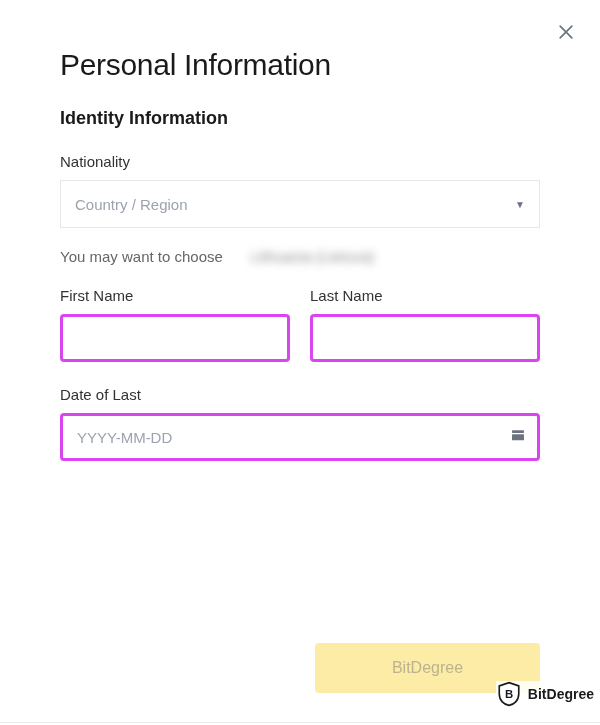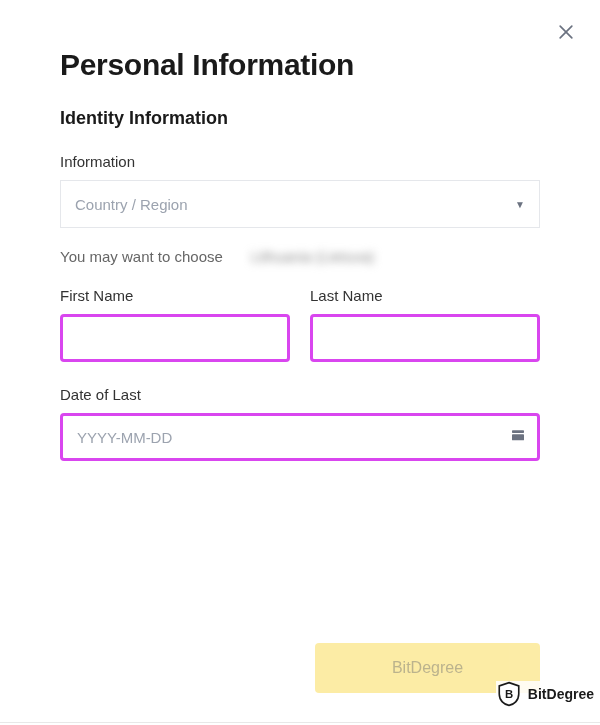--- a/index.html
+++ b/index.html
@@ -25,21 +25,21 @@
       color: #6b7280;
     }
     .container {
       padding: 48px 60px 32px 60px;
       height: 100%;
       display: flex;
       flex-direction: column;
     }
     .page-title {
       font-size: 30px;
-      font-weight: 700;
+      font-weight: 400;
       color: #1a1a1a;
       letter-spacing: -0.3px;
       margin-bottom: 26px;
     }
     .section-title {
       font-size: 18px;
       font-weight: 700;
       color: #1a1a1a;
       margin-bottom: 24px;
     }
@@ -172,21 +172,21 @@
   <svg viewBox="0 0 24 24" width="20" height="20" fill="none" stroke="currentColor" stroke-width="2" stroke-linecap="round">
     <line x1="5" y1="5" x2="19" y2="19"></line>
     <line x1="19" y1="5" x2="5" y2="19"></line>
   </svg>
 </div>
 
 <div class="container">
   <h1 class="page-title">Personal Information</h1>
   <h2 class="section-title">Identity Information</h2>
 
-  <label class="field-label">Information</label>
+  <label class="field-label">Nationality</label>
   <div class="select-wrap">
     <div class="select-input">
       <span>Country / Region</span>
       <span class="caret">▼</span>
     </div>
   </div>
 
   <div class="hint-row">
     <span>You may want to choose</span>
     <span class="blurred">Lithuania (Lietuva)</span>

